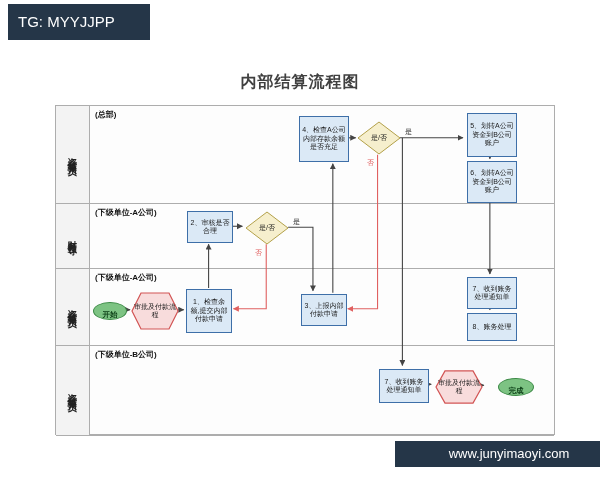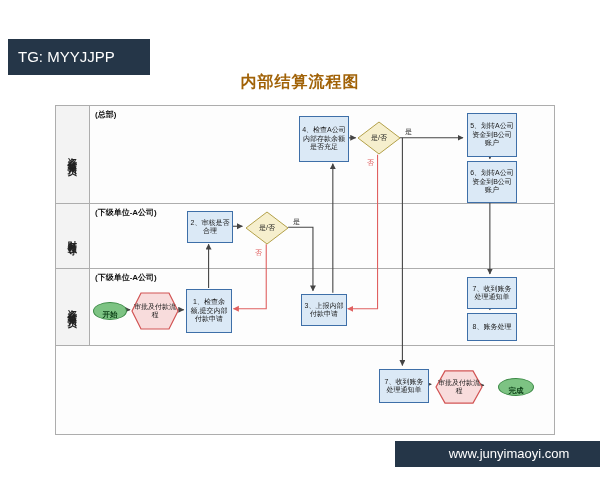--- a/index.html
+++ b/index.html
@@ -2,25 +2,25 @@
 <html style="--process-fill: #dbe9f6; --process-border: #3e6fa8; --decision-fill: #f6efcd; --decision-border: #b3a14a; --approval-fill: #f8dcdc; --approval-border: #d25454; --terminal-fill: #7dc383; --terminal-border: #3c8a46; --arrow: #444444; --arrow-no: #e06060; --bar-bg: #253648;"><head>
 <meta charset="utf-8">
 <style>
   html,body{margin:0;padding:0;}
   body{
     width:600px;height:480px;position:relative;background:#ffffff;overflow:hidden;
     font-family:"Liberation Sans","DejaVu Sans",sans-serif;color:#111;
   }
   .tg-badge{
     position:absolute;left:8px;top:4px;width:142px;height:36px;line-height:36px;
-    background:var(--bar-bg,#253648);color:#fff;font-size:15px;padding-left:10px;box-sizing:border-box;margin-top:35px;
+    background:var(--bar-bg,#253648);color:#fff;font-size:15px;padding-left:10px;box-sizing:border-box;
   }
   .page-title{
     position:absolute;left:0;right:0;top:72px;text-align:center;
-    font-size:16px;font-weight:bold;color:#a16207;letter-spacing:1px;
+    font-size:16px;font-weight:bold;color:#404040;letter-spacing:1px;
   }
   .footer-bar{
     position:absolute;right:0;top:441px;width:182px;height:26px;line-height:26px;
     background:var(--bar-bg,#253648);color:#fff;font-size:13px;text-align:center;padding-left:23px;
   }
   .diagram{
     position:absolute;left:55px;top:105px;width:500px;height:330px;
     border:1px solid #adadad;box-sizing:border-box;background:#fdfdfd;
   }
   .lane{display:flex;box-sizing:border-box;border-bottom:1px solid #adadad;}
@@ -81,20 +81,28 @@
     <div class="lane-content">
       <span class="lane-org">(下级单位-A公司)</span>
     </div>
   </div>
   <div class="lane" style="height:77px">
     <div class="lane-label-cell">
       <span class="vtext">资金结算人员</span>
     </div>
     <div class="lane-content">
       <span class="lane-org">(下级单位-A公司)</span>
+    </div>
+  </div>
+  <div class="lane" style="height:90px">
+    <div class="lane-label-cell">
+      <span class="vtext">资金结算人员</span>
+    </div>
+    <div class="lane-content">
+      <span class="lane-org">(下级单位-B公司)</span>
     </div>
   </div>
 
   <svg class="arrow-layer" viewBox="0 0 500 330">
     <defs>
       <marker id="mb" markerWidth="8" markerHeight="8" refX="5.5" refY="3" orient="auto" markerUnits="userSpaceOnUse">
         <path d="M0,0 L6,3 L0,6 Z" class="mk-b"></path>
       </marker>
       <marker id="mr" markerWidth="8" markerHeight="8" refX="5.5" refY="3" orient="auto" markerUnits="userSpaceOnUse">
         <path d="M0,0 L6,3 L0,6 Z" class="mk-r"></path>

